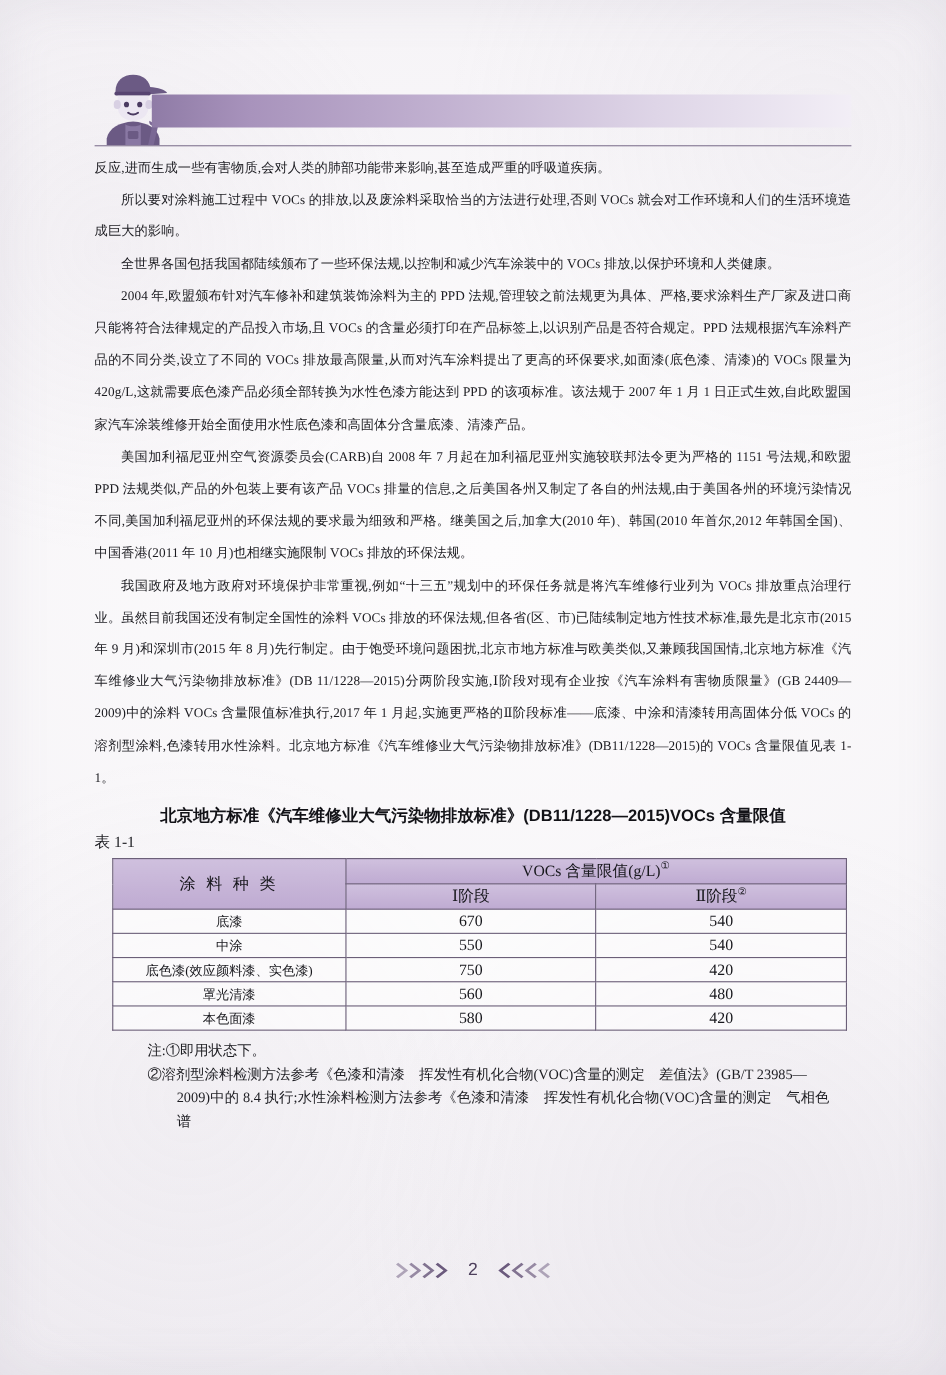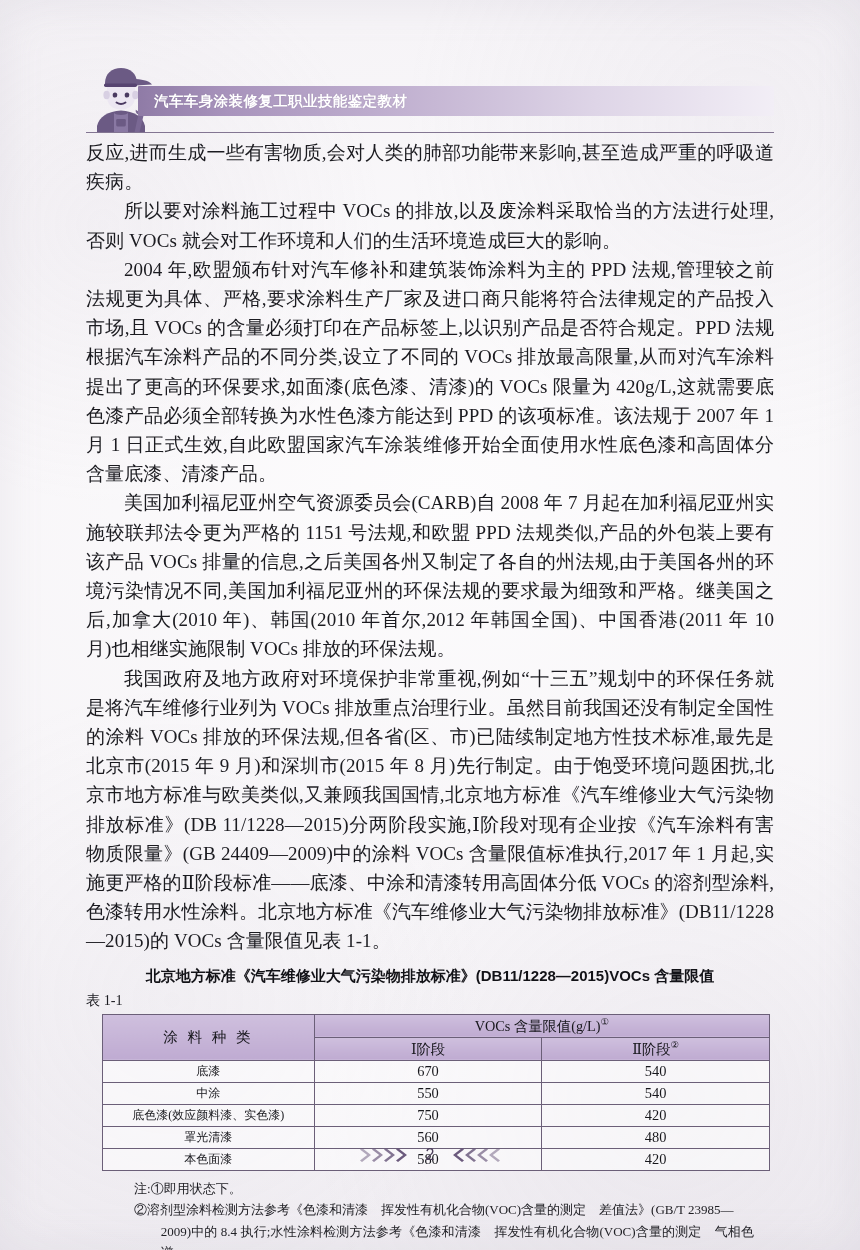--- a/index.html
+++ b/index.html
@@ -94,21 +94,21 @@
 
   
   .body {
     position: absolute;
     left: 0;
     top: 138px;
     width: 688px;
   }
   p.para {
     margin: 0 0 0 0;
-    font-size: 19px;
+    font-size: 12px;
     line-height: 29.2px;
     color: #1b1b20;
     text-align: justify;
     text-justify: inter-ideograph;
     letter-spacing: 0.1px;
   }
   p.indent { text-indent: 2em; }
 
   h2.section {
     margin: 9px 0 6px 0;
@@ -247,30 +247,30 @@
           <path d="M24.5 38.5 Q29 41.6 33.5 38.5" stroke="#4a3a61" stroke-width="1.9" fill="none" stroke-linecap="round"></path>
 
           <path d="M29 46.5 C16 47.5 7 52.5 5 62 L5 68 L53 68 L53 62 C51 52.5 42 47.5 29 46.5 Z" fill="#6b5a84"></path>
           <path d="M22 49 L22 68 L36 68 L36 49 C34 51.5 24 51.5 22 49 Z" fill="#8978a3"></path>
           <rect x="24.2" y="55" width="9.6" height="7.4" rx="1.3" fill="#6b5a84"></rect>
 
           <path d="M47.5 44 C50.8 44 52.6 46.5 52 49.4 L47.6 68 L42.6 68 L46.4 50.4 C44.2 49.6 43.2 47.6 43.8 45.7 L46.1 47.2 L48.6 46.6 L49.1 44.3 Z" fill="#7a6894"></path>
         </svg>
       </div>
       <div class="rh-bar"></div>
-      <div class="rh-title">汽车车身涂装修复工职业技能鉴定教材</div>
       <div class="rh-rule"></div>
     </div>
 
     <div class="body">
 
       <p class="para">反应,进而生成一些有害物质,会对人类的肺部功能带来影响,甚至造成严重的呼吸道疾病。</p>
       <p class="para indent">所以要对涂料施工过程中 VOCs 的排放,以及废涂料采取恰当的方法进行处理,否则 VOCs 就会对工作环境和人们的生活环境造成巨大的影响。</p>
 
 
+      <p class="para indent">全世界各国包括我国都陆续颁布了一些环保法规,以控制和减少汽车涂装中的 VOCs 排放,以保护环境和人类健康。</p>
       <p class="para indent">2004 年,欧盟颁布针对汽车修补和建筑装饰涂料为主的 PPD 法规,管理较之前法规更为具体、严格,要求涂料生产厂家及进口商只能将符合法律规定的产品投入市场,且 VOCs 的含量必须打印在产品标签上,以识别产品是否符合规定。PPD 法规根据汽车涂料产品的不同分类,设立了不同的 VOCs 排放最高限量,从而对汽车涂料提出了更高的环保要求,如面漆(底色漆、清漆)的 VOCs 限量为 420g/L,这就需要底色漆产品必须全部转换为水性色漆方能达到 PPD 的该项标准。该法规于 2007 年 1 月 1 日正式生效,自此欧盟国家汽车涂装维修开始全面使用水性底色漆和高固体分含量底漆、清漆产品。</p>
       <p class="para indent">美国加利福尼亚州空气资源委员会(CARB)自 2008 年 7 月起在加利福尼亚州实施较联邦法令更为严格的 1151 号法规,和欧盟 PPD 法规类似,产品的外包装上要有该产品 VOCs 排量的信息,之后美国各州又制定了各自的州法规,由于美国各州的环境污染情况不同,美国加利福尼亚州的环保法规的要求最为细致和严格。继美国之后,加拿大(2010 年)、韩国(2010 年首尔,2012 年韩国全国)、中国香港(2011 年 10 月)也相继实施限制 VOCs 排放的环保法规。</p>
       <p class="para indent">我国政府及地方政府对环境保护非常重视,例如“十三五”规划中的环保任务就是将汽车维修行业列为 VOCs 排放重点治理行业。虽然目前我国还没有制定全国性的涂料 VOCs 排放的环保法规,但各省(区、市)已陆续制定地方性技术标准,最先是北京市(2015 年 9 月)和深圳市(2015 年 8 月)先行制定。由于饱受环境问题困扰,北京市地方标准与欧美类似,又兼顾我国国情,北京地方标准《汽车维修业大气污染物排放标准》(DB 11/1228—2015)分两阶段实施,Ⅰ阶段对现有企业按《汽车涂料有害物质限量》(GB 24409—2009)中的涂料 VOCs 含量限值标准执行,2017 年 1 月起,实施更严格的Ⅱ阶段标准——底漆、中涂和清漆转用高固体分低 VOCs 的溶剂型涂料,色漆转用水性涂料。北京地方标准《汽车维修业大气污染物排放标准》(DB11/1228—2015)的 VOCs 含量限值见表 1-1。</p>
 
       <div class="tbl-caption">北京地方标准《汽车维修业大气污染物排放标准》(DB11/1228—2015)VOCs 含量限值</div>
       <div class="tbl-number">表 1-1</div>
 
       <table class="voc">
         <colgroup>
           <col class="c1">

